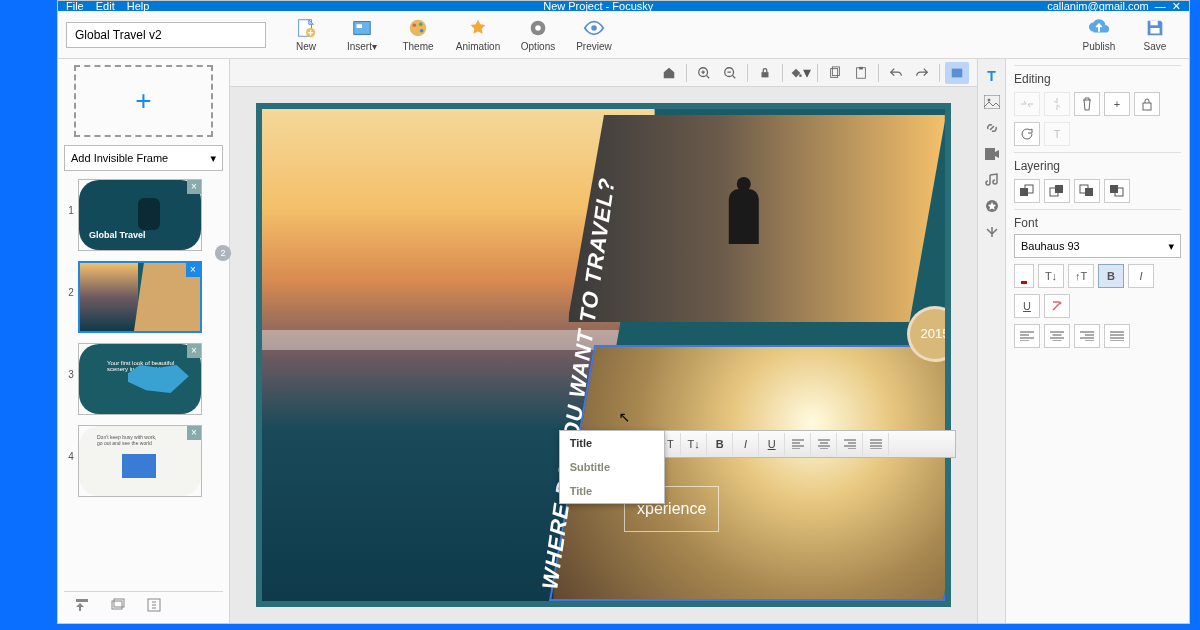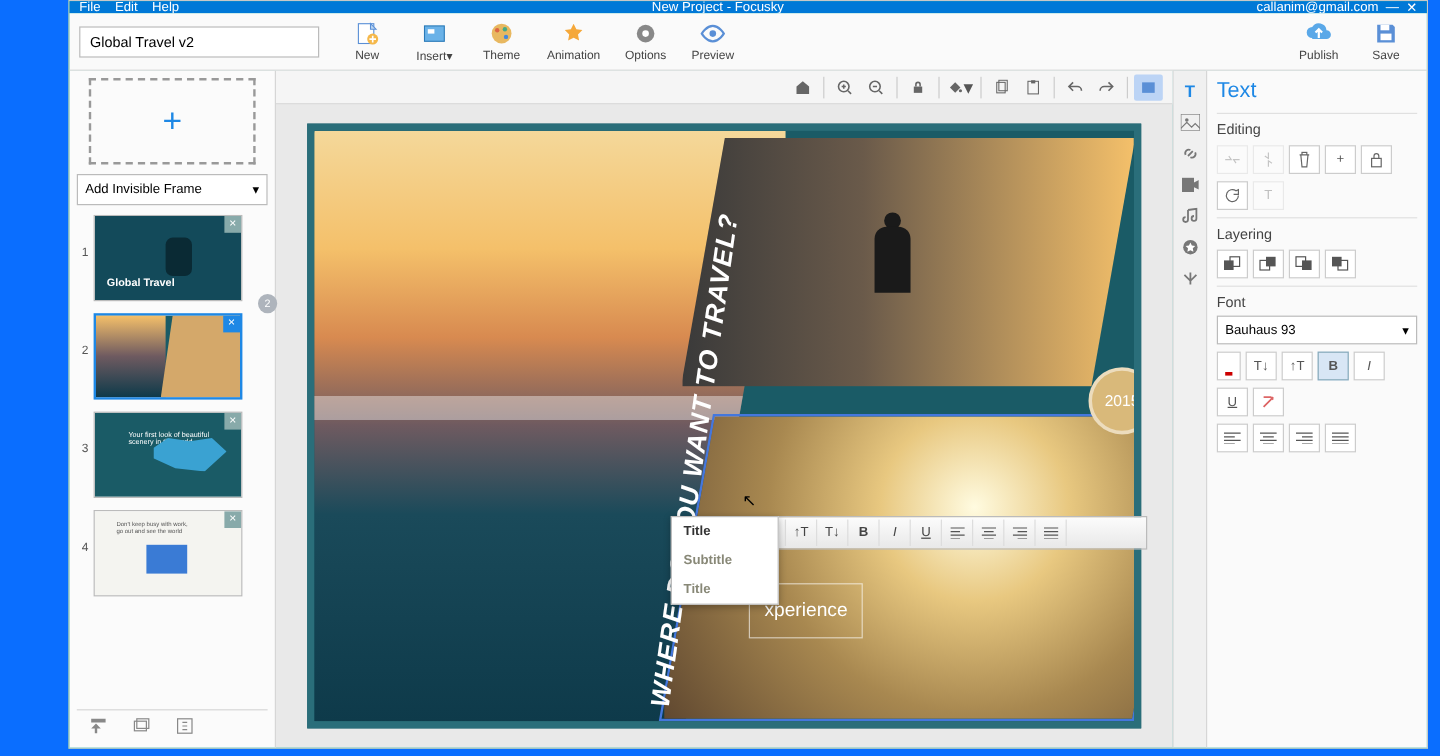--- a/index.html
+++ b/index.html
@@ -18,21 +18,21 @@
 .sidebar { width: 172px; background: #fbfbfb; border-right: 1px solid #d6d6d6; display: flex; flex-direction: column; padding: 6px; }
 .addslide { height: 72px; border: 2px dashed #999; display: flex; align-items: center; justify-content: center; margin: 0 10px 8px 10px; cursor: pointer; }
 .addslide .plus { font-size: 28px; color: #1e88e5; font-weight: 300; }
 .invisframe { width: 100%; height: 26px; border: 1px solid #bbb; background: #fff; font-size: 11px; padding: 0 6px; display: flex; align-items: center; justify-content: space-between; margin-bottom: 8px; cursor: pointer; gap: 32px; }
 .thumbs { flex: 1; overflow-y: auto; }
 .thumb-row { display: flex; align-items: flex-start; margin-bottom: 10px; position: relative; }
 .thumb-row .num { width: 14px; font-size: 10px; color: #555; text-align: center; padding-top: 26px; }
 .thumb { width: 124px; height: 72px; border: 1px solid #bbb; position: relative; overflow: hidden; }
 .thumb.selected { border: 2px solid #1e88e5; }
 .thumb .close { position: absolute; top: 0; right: 0; width: 14px; height: 14px; background: #8aa; color: #fff; font-size: 10px; text-align: center; line-height: 14px; cursor: pointer; z-index: 3; }
-.thumb-body { width: 100%; height: 100%; background: #1a5b66; position: relative; }
+.thumb-body { width: 100%; height: 100%; background: #1a5b66; position: relative; border-radius: 20px; }
 .statusbar-left { height: 26px; border-top: 1px solid #d6d6d6; display: flex; align-items: center; gap: 20px; padding: 0 10px; }
 .statusbar-left .sicon { width: 16px; height: 16px; color: #777; }
 .canvas-wrap { flex: 1; background: #e9e9e9; position: relative; display: flex; flex-direction: column; }
 .canvastb { height: 28px; background: #f5f5f5; border-bottom: 1px solid #d6d6d6; display: flex; align-items: center; justify-content: flex-end; gap: 2px; padding-right: 8px; }
 .canvastb .sep { width: 1px; height: 18px; background: #ccc; margin: 0 3px; }
 .tbtn { width: 24px; height: 22px; display: flex; align-items: center; justify-content: center; color: #555; cursor: pointer; border-radius: 2px; }
 .tbtn.active { background: #bcd4f5; }
 .canvas-area { flex: 1; position: relative; padding: 16px 26px; }
 .canvas { width: 100%; height: 100%; background: #1a5b66; position: relative; overflow: hidden; border: 6px solid #2a6e7a; }
 .sunset { position: absolute; left: 0; top: 0; width: 58%; height: 100%; transform: skewX(-10deg); transform-origin: top left; overflow: hidden; }
@@ -44,21 +44,21 @@
 .silhouette::before { content: ''; position: absolute; top: 0; left: 18px; width: 14px; height: 14px; border-radius: 50%; background: #1a1a1a; }
 .silhouette::after { content: ''; position: absolute; top: 12px; left: 10px; width: 30px; height: 55px; background: #1a1a1a; border-radius: 10px 10px 0 0; }
 .grass { position: absolute; right: 0; bottom: 0; width: 58%; height: 52%; transform: skewX(-10deg); transform-origin: bottom right; overflow: hidden; border: 2px solid #4477dd; }
 .grass-inner { transform: skewX(10deg); width: 110%; height: 100%; margin-left: -5%; background: radial-gradient(circle at 60% 30%, #fffbe0 0%, #e8c880 25%, #a88850 55%, #604830 100%); }
 .vtext { position: absolute; left: 44%; bottom: 10px; transform-origin: bottom left; transform: rotate(-82deg); color: #fff; font-weight: 900; font-size: 22px; white-space: nowrap; letter-spacing: 1px; font-style: italic; }
 .exp-box { position: absolute; left: 53%; bottom: 14%; border: 1px solid rgba(255,255,255,.6); padding: 13px 12px; color: #fff; font-size: 16px; font-weight: 400; }
 .year-badge { position: absolute; right: -18px; top: 40%; width: 56px; height: 56px; border-radius: 50%; background: #d9b97a; display: flex; align-items: center; justify-content: center; color: #fff; font-size: 13px; border: 3px solid rgba(255,255,255,.5); }
 .floating-tb { position: absolute; left: 45%; top: 64%; width: 390px; height: 28px; background: linear-gradient(#fcfcfc,#e8e8e8); border: 1px solid #bbb; display: flex; align-items: center; padding: 0 4px; gap: 0; z-index: 5; }
 .ftbtn { width: 26px; height: 22px; display: flex; align-items: center; justify-content: center; font-size: 11px; color: #444; border-right: 1px solid #ddd; cursor: pointer; }
 .ftbtn.wide { width: 32px; }
-.ctx-menu { position: absolute; left: 44%; top: 64%; width: 90px; background: #fff; border: 1px solid #bbb; box-shadow: 0 2px 6px rgba(0,0,0,.3); z-index: 6; }
+.ctx-menu { position: absolute; left: 44%; top: 64%; width: 106px; background: #fff; border: 1px solid #bbb; box-shadow: 0 2px 6px rgba(0,0,0,.3); z-index: 6; }
 .ctx-item { padding: 6px 10px; font-size: 11px; color: #887; cursor: pointer; font-weight: 600; }
 .ctx-item:first-child { color: #333; font-weight: 700; }
 .cursor { position: absolute; left: 52%; top: 60%; z-index: 7; font-size: 14px; color: #000; }
 .rightstrip { width: 28px; background: #f0f0f0; border-left: 1px solid #d6d6d6; display: flex; flex-direction: column; align-items: center; gap: 4px; padding-top: 6px; }
 .rsbtn { width: 22px; height: 22px; display: flex; align-items: center; justify-content: center; color: #666; cursor: pointer; border-radius: 2px; font-weight: bold; font-size: 14px; }
 .rsbtn.active { color: #1e88e5; }
 .props { width: 184px; background: #fafafa; border-left: 1px solid #d6d6d6; padding: 6px 8px; overflow: hidden; }
 .props h2 { font-size: 18px; color: #1e88e5; font-weight: 400; margin-bottom: 8px; }
 .props-section { font-size: 12px; color: #444; margin-bottom: 4px; border-top: 1px solid #e0e0e0; padding-top: 6px; }
 .icon-row { display: flex; gap: 4px; margin: 6px 0; flex-wrap: wrap; }
@@ -393,21 +393,20 @@
           </svg>
         </div>
       <div class="rsbtn">
           <svg width="14" height="14" viewBox="0 0 14 14">
             <path d="M2 4l5 5 5-5M7 2v10" fill="none" stroke="#777" stroke-width="1.5"></path>
           </svg>
         </div>
     </div>
 
     <div class="props">
-      <h2>Text</h2>
       <div class="props-section">Editing</div>
       <div class="icon-row">
         <div class="pbtn disabled">
             <svg width="14" height="12">
               <path d="M1 6h5l-2-3M13 6H8l2 3" fill="none" stroke="#666"></path>
             </svg>
           </div>
         <div class="pbtn disabled">
             <svg width="12" height="14">
               <path d="M6 1v5l-3-2M6 13V8l3 2" fill="none" stroke="#666"></path>

